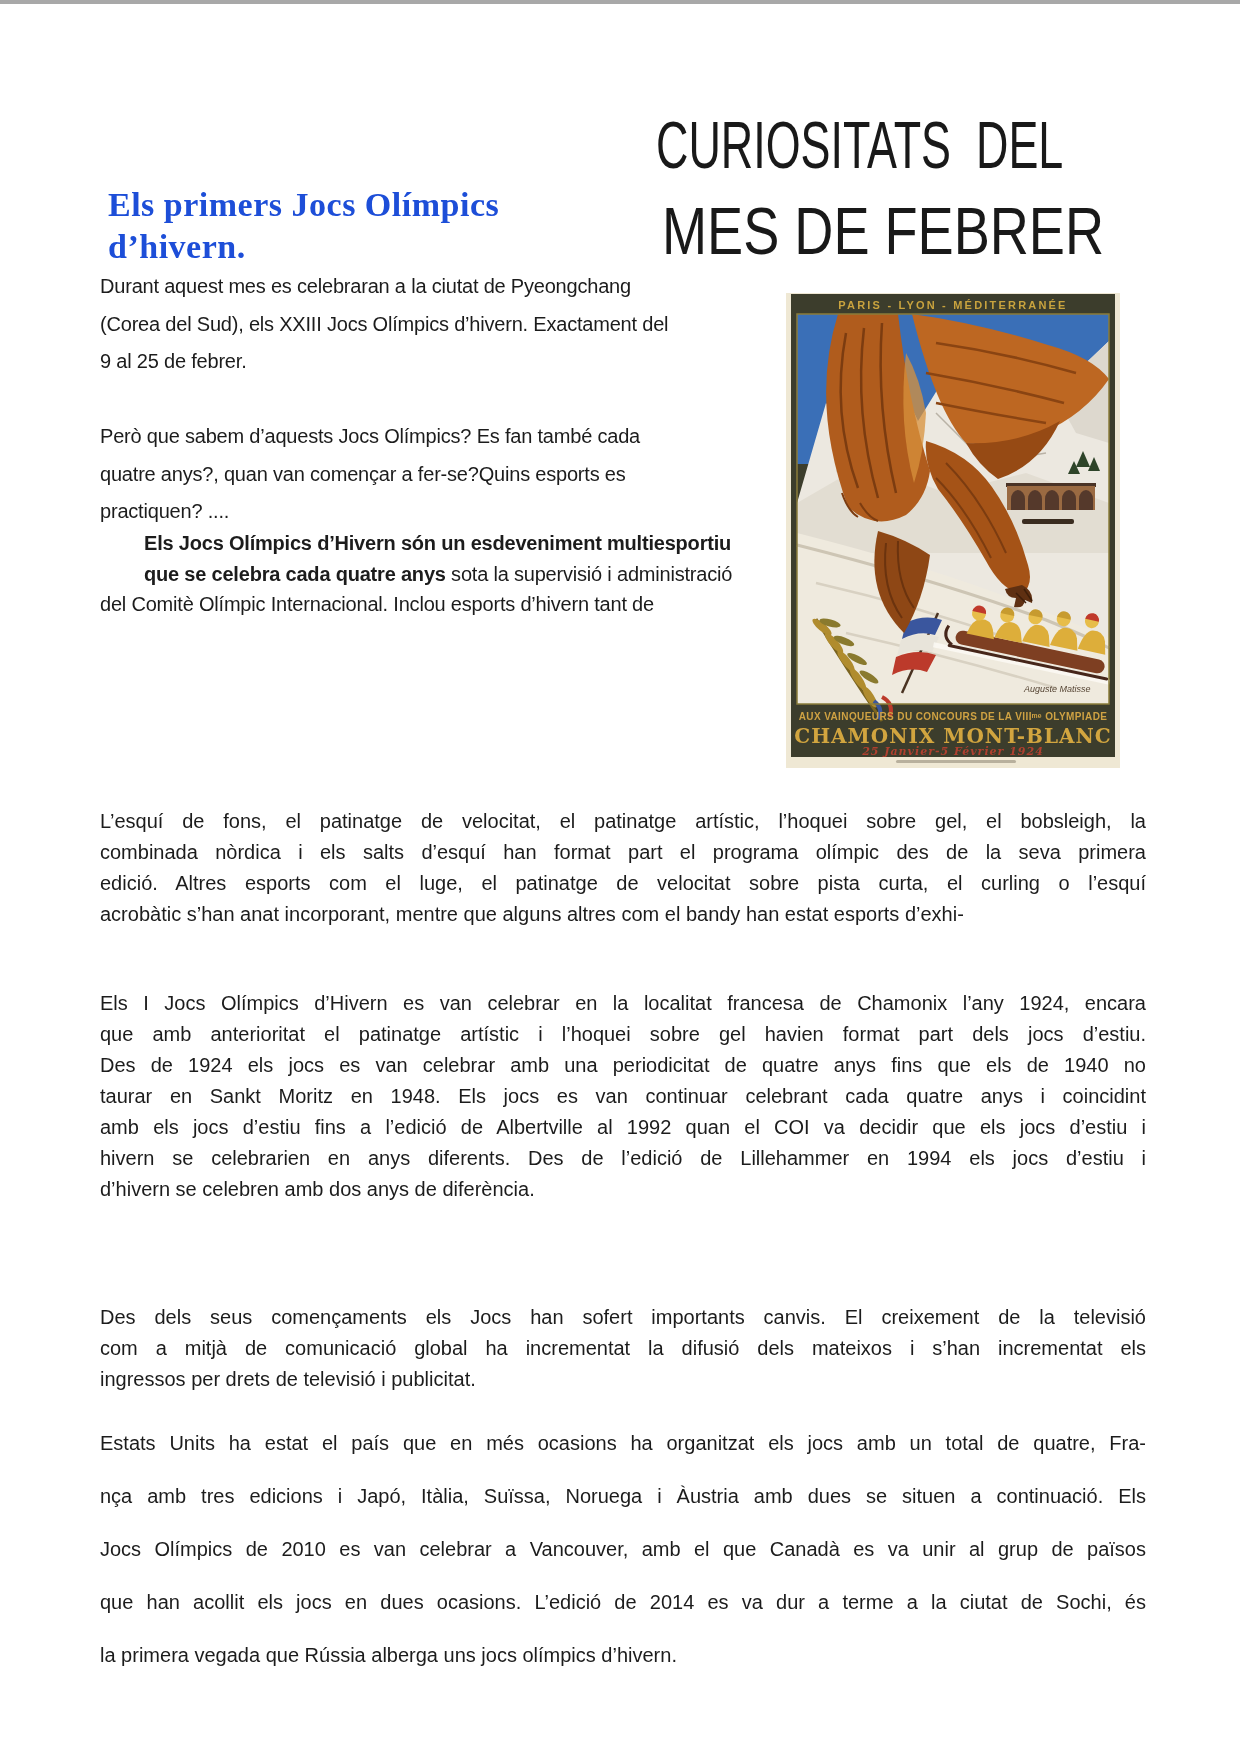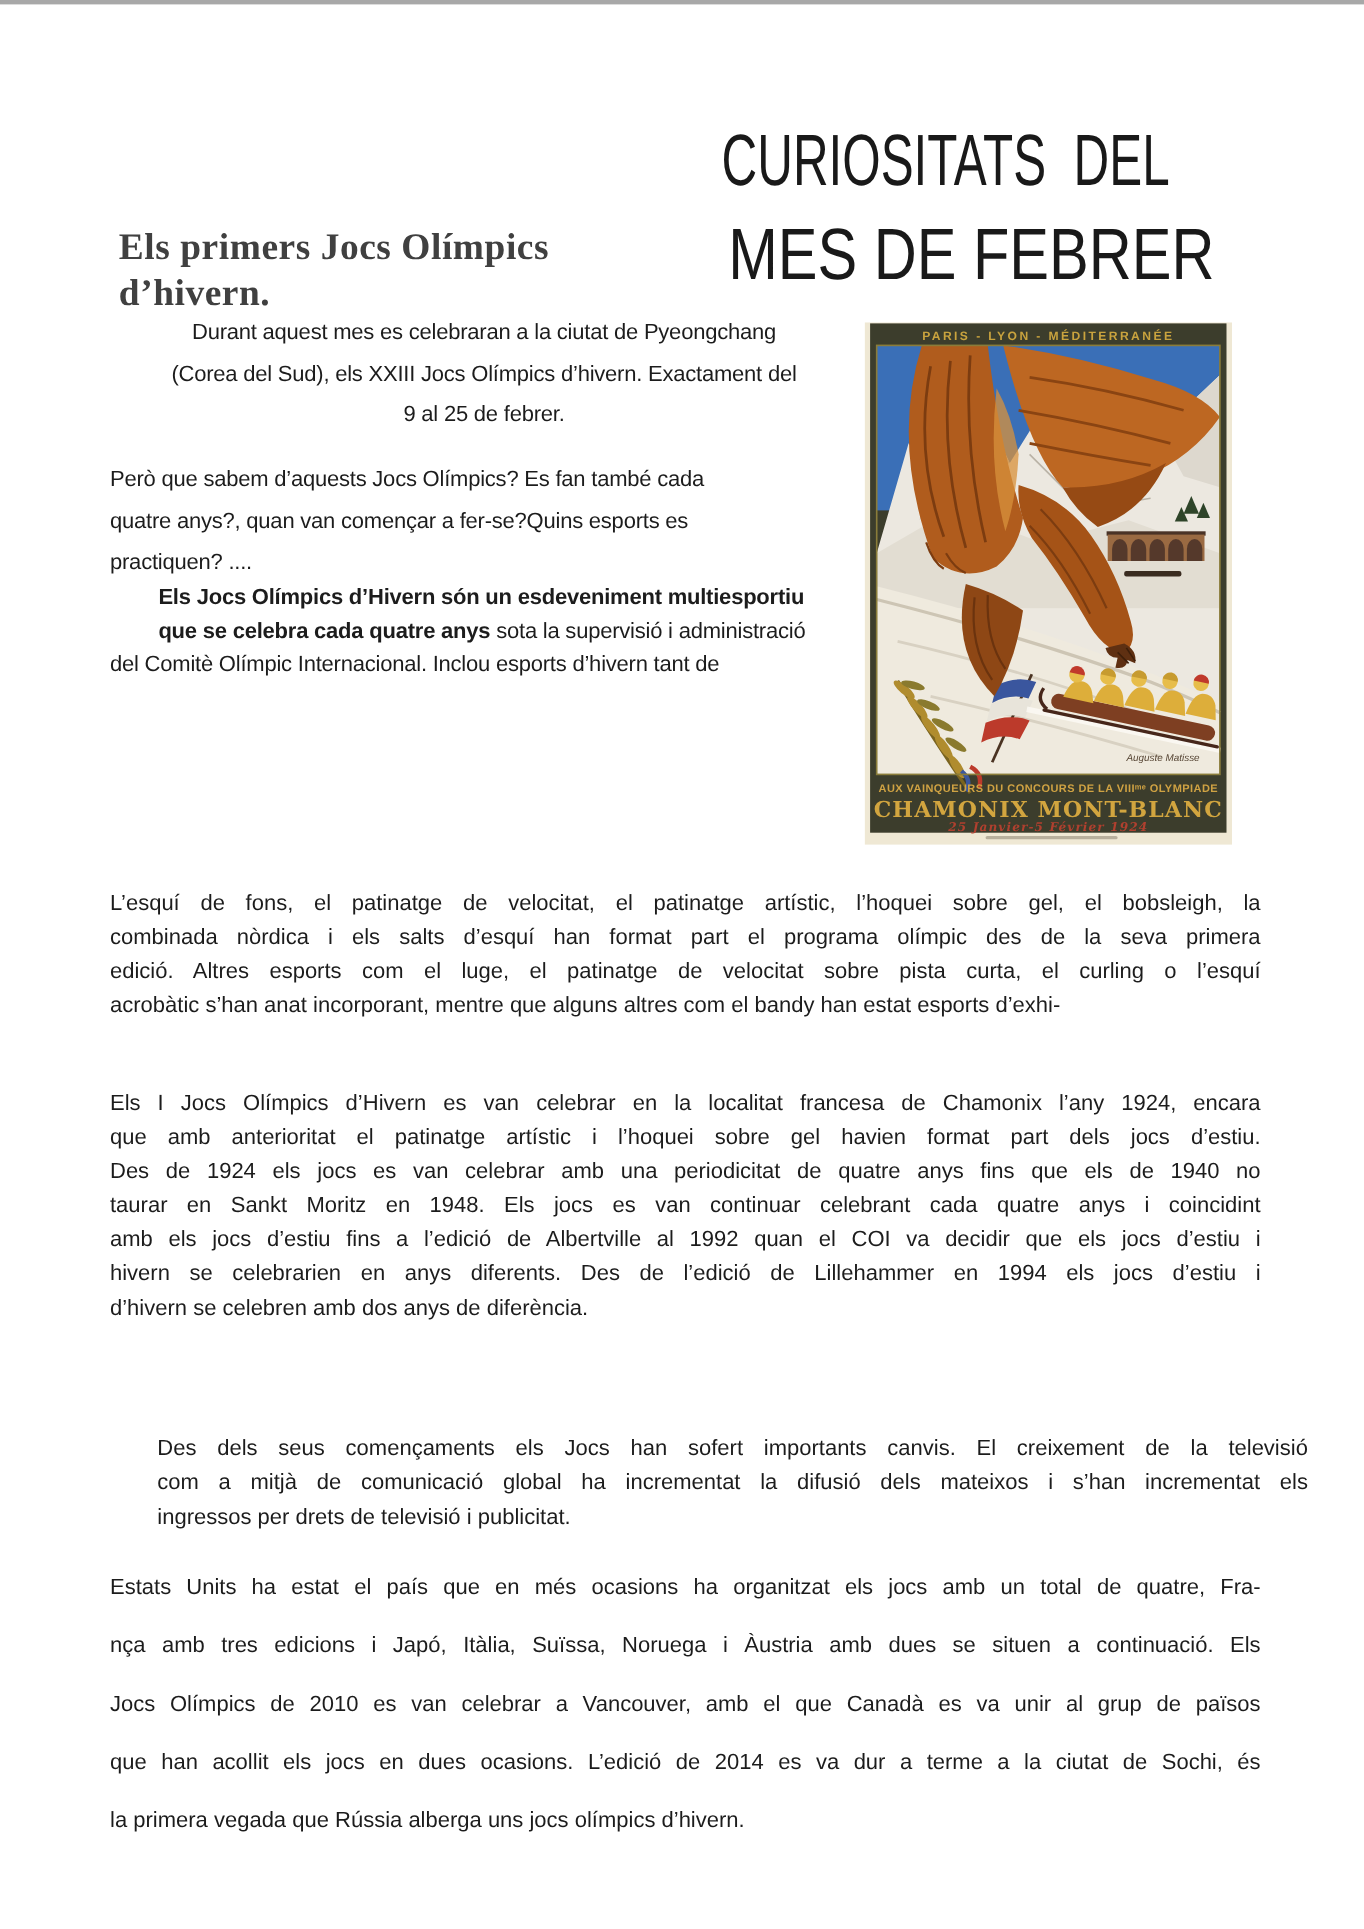--- a/index.html
+++ b/index.html
@@ -3,35 +3,35 @@
 <meta charset="utf-8">
 <style>
   html,body{margin:0;padding:0;background:#ffffff;}
   body{width:1240px;height:1754px;position:relative;overflow:hidden;
        font-family:"Liberation Sans","DejaVu Sans",sans-serif;color:#1c1c1c;}
   .top-strip{position:absolute;left:0;top:0;width:1240px;height:4px;background:#a8a8a8;}
   .title-line{position:absolute;font-size:66px;line-height:1;color:#191919;
               transform-origin:0 0;white-space:pre;font-family:"Liberation Sans","DejaVu Sans",sans-serif;}
   #title1{left:656px;top:112px;transform:scaleX(.68);}
   #title2{left:662px;top:198px;transform:scaleX(.82);}
-  .heading{position:absolute;left:108px;top:204px;font-family:"Liberation Serif","DejaVu Serif",serif;
-           font-weight:700;font-size:34px;line-height:42px;letter-spacing:.5px;color:#404040;}
+  .heading{position:absolute;left:108px;top:184px;font-family:"Liberation Serif","DejaVu Serif",serif;
+           font-weight:700;font-size:34px;line-height:42px;letter-spacing:.5px;color:#1d4ed8;}
   .para{position:absolute;left:100px;font-size:20px;}
   .col{width:680px;letter-spacing:-0.2px;}
   .col .tline{white-space:nowrap;}
-  #p1{top:284px;line-height:37.5px;text-align:center;}
+  #p1{top:268px;line-height:37.5px;}
   #p2{top:398px;line-height:37.5px;margin-top:20px;}
   #p3{top:528px;line-height:30.5px;}
   #p3 .b{font-weight:700;margin-left:44px;}
   .wide{width:1046px;line-height:31px;}
   .just .tline{text-align:justify;text-align-last:justify;}
   .just .tline:last-child{text-align-last:left;}
   #p4{top:806px;}
   #p5{top:988px;}
-  #p6{top:1302px;margin-left:43px;}
+  #p6{top:1302px;}
   #p7{top:1417px;line-height:53px;}
   #poster{position:absolute;left:786px;top:293px;width:334px;height:475px;}
   #poster text{font-family:"Liberation Sans","DejaVu Sans",sans-serif;}
   #poster .serif{font-family:"DejaVu Serif","Liberation Serif",serif;}
 </style>
 </head>
 <body>
 
 <div class="page">
 

